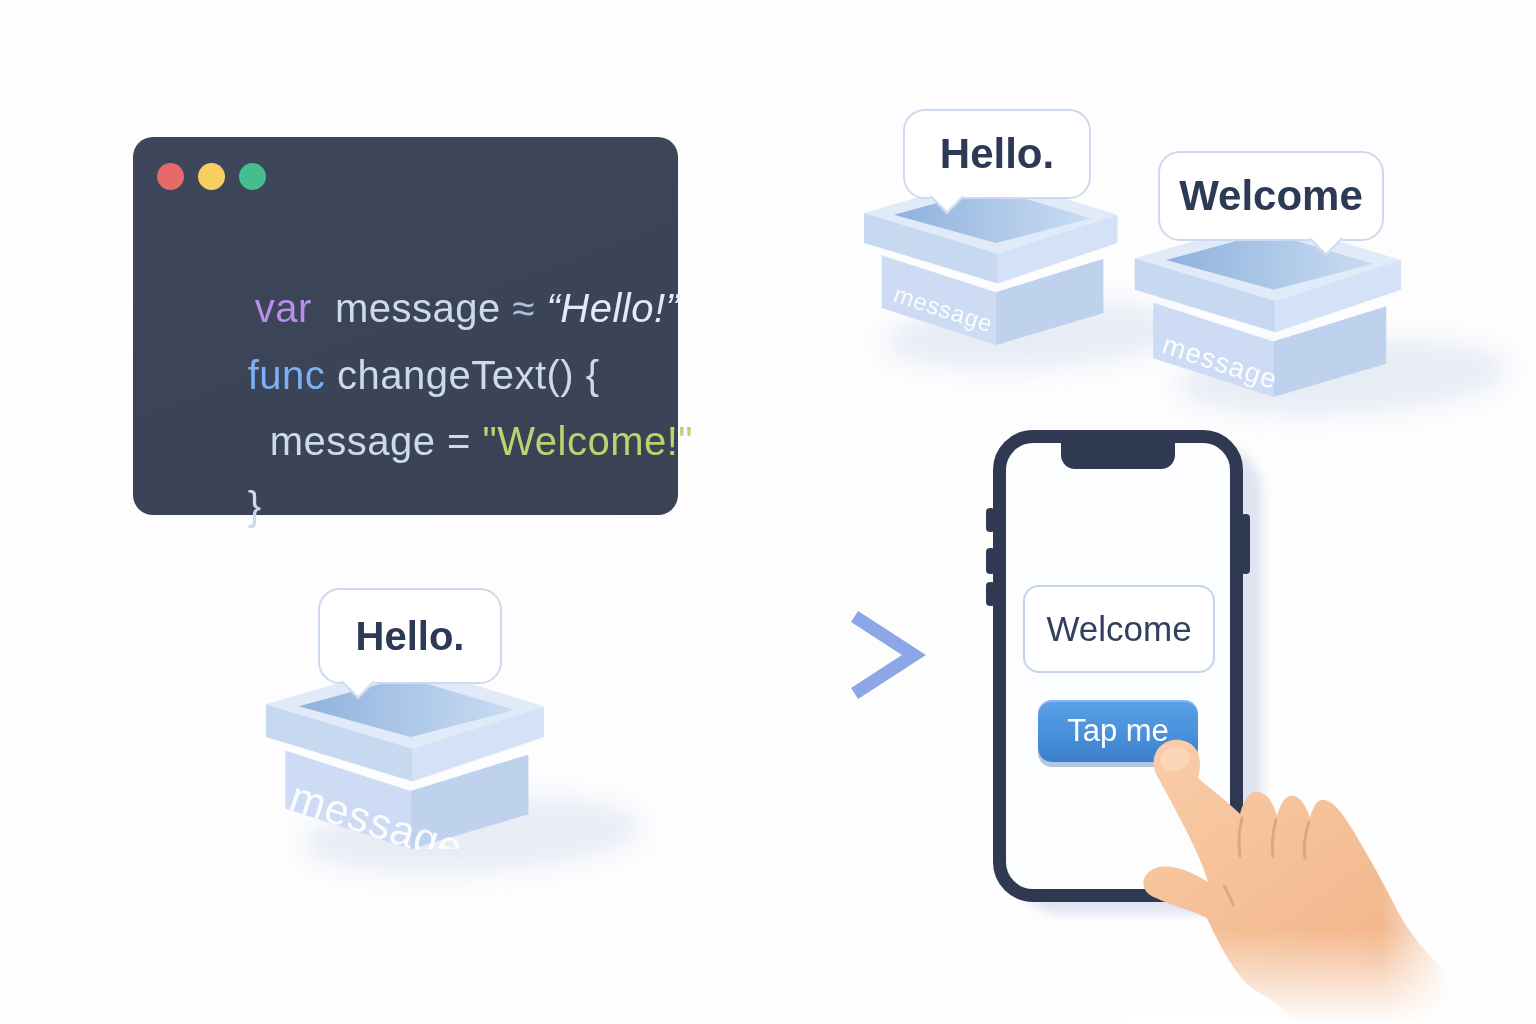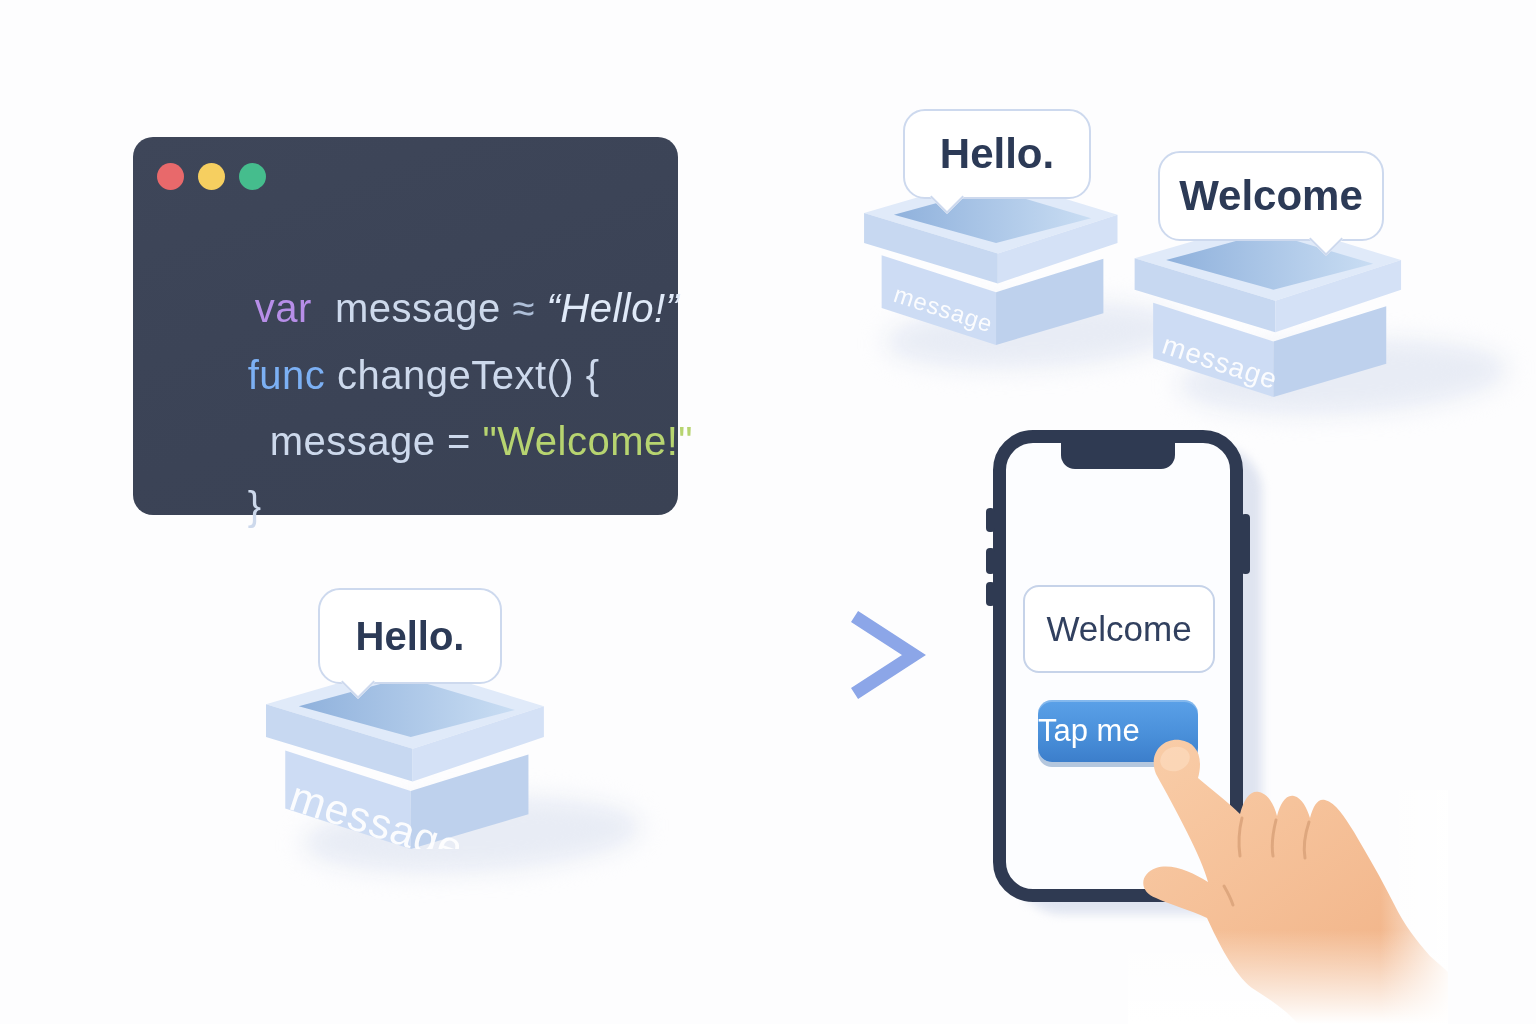--- a/index.html
+++ b/index.html
@@ -52,21 +52,21 @@
     position:absolute;left:17px;top:142px;width:192px;height:88px;box-sizing:border-box;
     background:#ffffff;border:2px solid #c6d3e9;border-radius:16px;
     display:flex;align-items:center;justify-content:center;
     font-size:35px;color:#31405f;
   }
   .tap-button{
     position:absolute;left:32px;top:257px;width:160px;height:62px;
     background:linear-gradient(180deg,#5ba1e8 0%,#4a90da 55%,#3c7ecb 100%);
     border:none;border-radius:14px;color:#ffffff;font-size:31px;
     font-family:"Liberation Sans",sans-serif;
-    display:flex;align-items:center;justify-content:flex-start;
+    display:flex;align-items:center;justify-content:center;
     box-shadow:0 5px 0 rgba(47,96,160,.35), inset 0 2px 0 rgba(255,255,255,.25);
   }
   .hand-svg{z-index:8;}
   .mbox{z-index:3;}
   .mbox-label{fill:#ffffff;opacity:.93;letter-spacing:1px;font-family:"Liberation Sans",sans-serif;}
   .arrow-svg{z-index:4;}
 </style>
 </head>
 <body>
 

